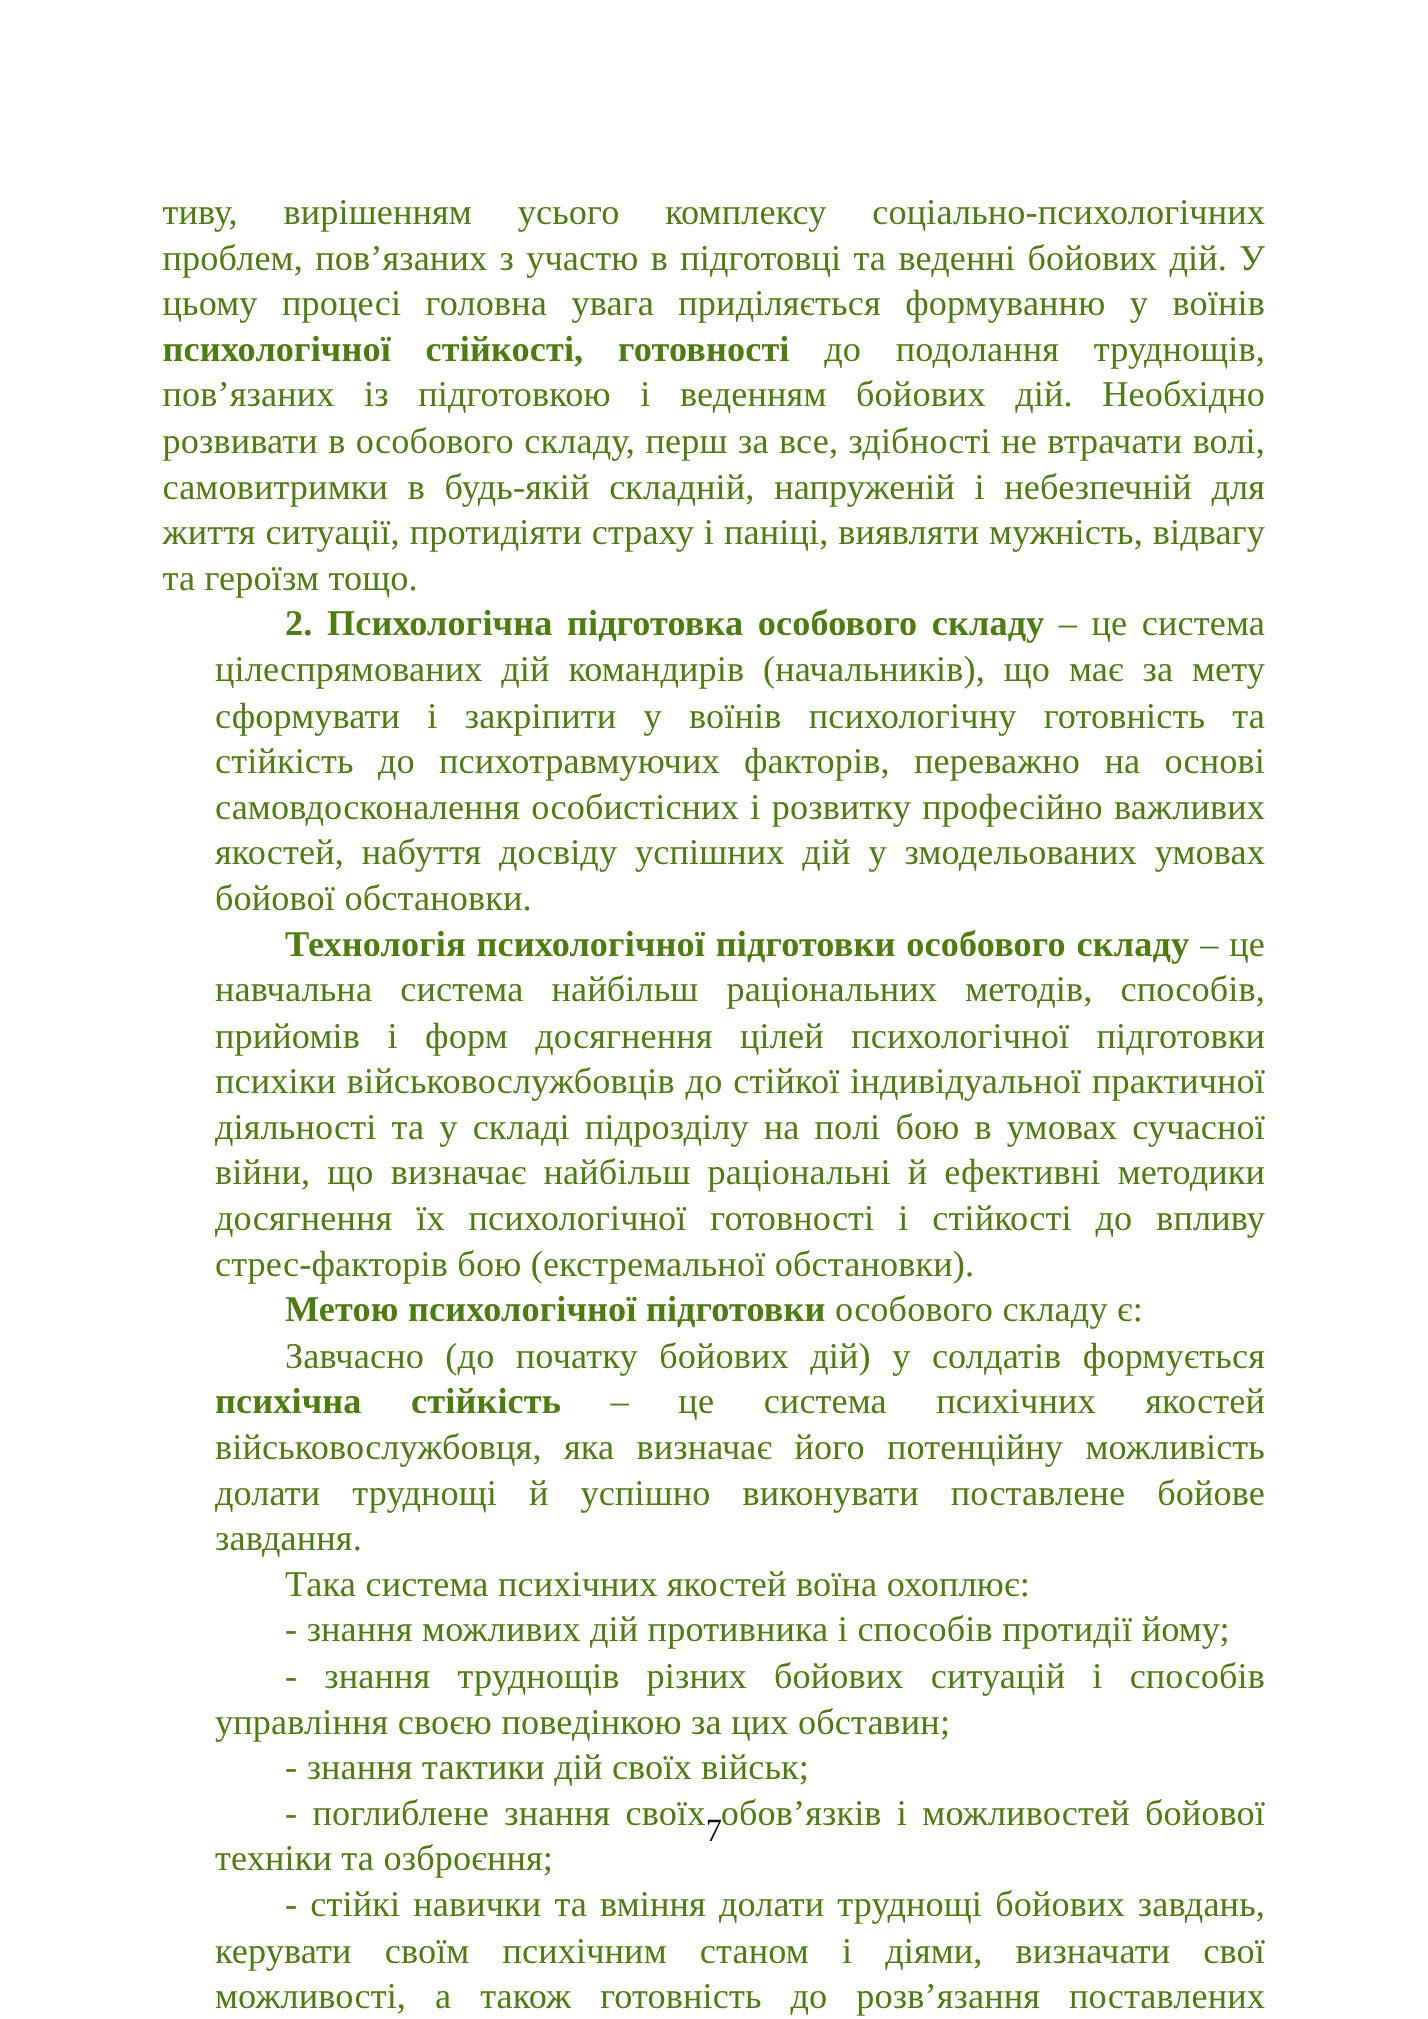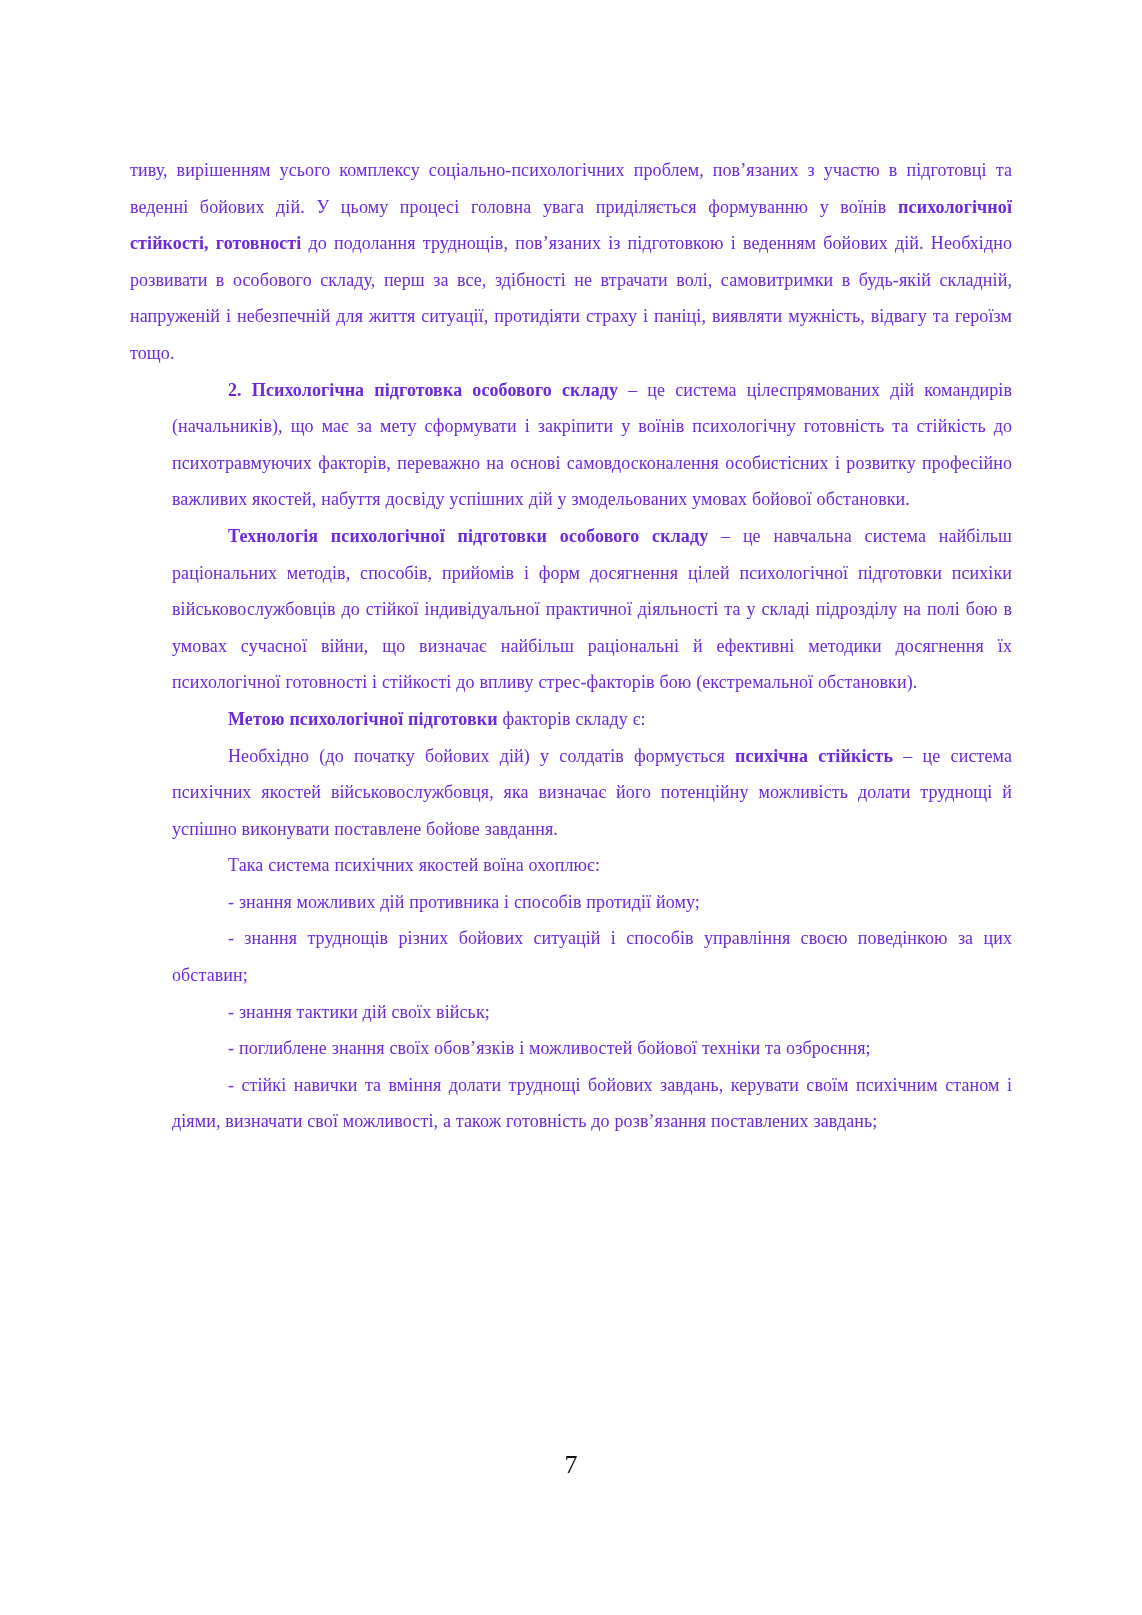--- a/index.html
+++ b/index.html
@@ -19,23 +19,23 @@
   }
   .text-column {
     position: absolute;
     left: 130px;
     top: 152px;
     width: 882px;
   }
   .para {
     margin: 0;
     font-family: "Liberation Serif", "DejaVu Serif", serif;
-    font-size: 18px;
+    font-size: 29px;
     line-height: 36.6px;
-    color: #6d28d9;
+    color: #4d7c0f;
     text-align: justify;
     text-justify: inter-word;
     hyphens: none;
     -webkit-hyphens: none;
     letter-spacing: 0.1px;
     word-spacing: 0.2px;
   }
   .para.indent {
     text-indent: 56px;
     margin-left: 42px;
@@ -59,22 +59,22 @@
 </style>
 </head>
 <body>
 
 <div class="page">
 
   <div class="text-column" id="text-column">
       <p class="para noindent"><span>тиву, вирішенням усього комплексу соціально-психологічних проблем, пов’язаних з участю в підготовці та веденні бойових дій. У цьому процесі головна увага приділяється формуванню у воїнів </span><b>психологічної стійкості, готовності</b><span> до подолання труднощів, пов’язаних із підготовкою і веденням бойових дій. Необхідно розвивати в особового складу, перш за все, здібності не втрачати волі, самовитримки в будь-якій складній, напруженій і небезпечній для життя ситуації, протидіяти страху і паніці, виявляти мужність, відвагу та героїзм тощо.</span></p>
       <p class="para indent"><b>2. Психологічна підготовка особового складу</b><span> – це система цілеспрямованих дій командирів (начальників), що має за мету сформувати і закріпити у воїнів психологічну готовність та стійкість до психотравмуючих факторів, переважно на основі самовдосконалення особистісних і розвитку професійно важливих якостей, набуття досвіду успішних дій у змодельованих умовах бойової обстановки.</span></p>
       <p class="para indent"><b>Технологія психологічної підготовки особового складу</b><span> – це навчальна система найбільш раціональних методів, способів, прийомів і форм досягнення цілей психологічної підготовки психіки військовослужбовців до стійкої індивідуальної практичної діяльності та у складі підрозділу на полі бою в умовах сучасної війни, що визначає найбільш раціональні й ефективні методики досягнення їх психологічної готовності і стійкості до впливу стрес-факторів бою (екстремальної обстановки).</span></p>
-      <p class="para indent"><b>Метою психологічної підготовки</b><span> факторів складу є:</span></p>
-      <p class="para indent"><span>Необхідно (до початку бойових дій) у солдатів формується </span><b>психічна стійкість</b><span> – це система психічних якостей військовослужбовця, яка визначає його потенційну можливість долати труднощі й успішно виконувати поставлене бойове завдання.</span></p>
+      <p class="para indent"><b>Метою психологічної підготовки</b><span> особового складу є:</span></p>
+      <p class="para indent"><span>Завчасно (до початку бойових дій) у солдатів формується </span><b>психічна стійкість</b><span> – це система психічних якостей військовослужбовця, яка визначає його потенційну можливість долати труднощі й успішно виконувати поставлене бойове завдання.</span></p>
       <p class="para indent"><span>Така система психічних якостей воїна охоплює:</span></p>
       <p class="para indent"><span>- знання можливих дій противника і способів протидії йому;</span></p>
       <p class="para indent"><span>- знання труднощів різних бойових ситуацій і способів управління своєю поведінкою за цих обставин;</span></p>
       <p class="para indent"><span>- знання тактики дій своїх військ;</span></p>
       <p class="para indent"><span>- поглиблене знання своїх обов’язків і можливостей бойової техніки та озброєння;</span></p>
       <p class="para indent"><span>- стійкі навички та вміння долати труднощі бойових завдань, керувати своїм психічним станом і діями, визначати свої можливості, а також готовність до розв’язання поставлених завдань;</span></p>
     </div>
 
   <div class="page-number">7</div>
 

